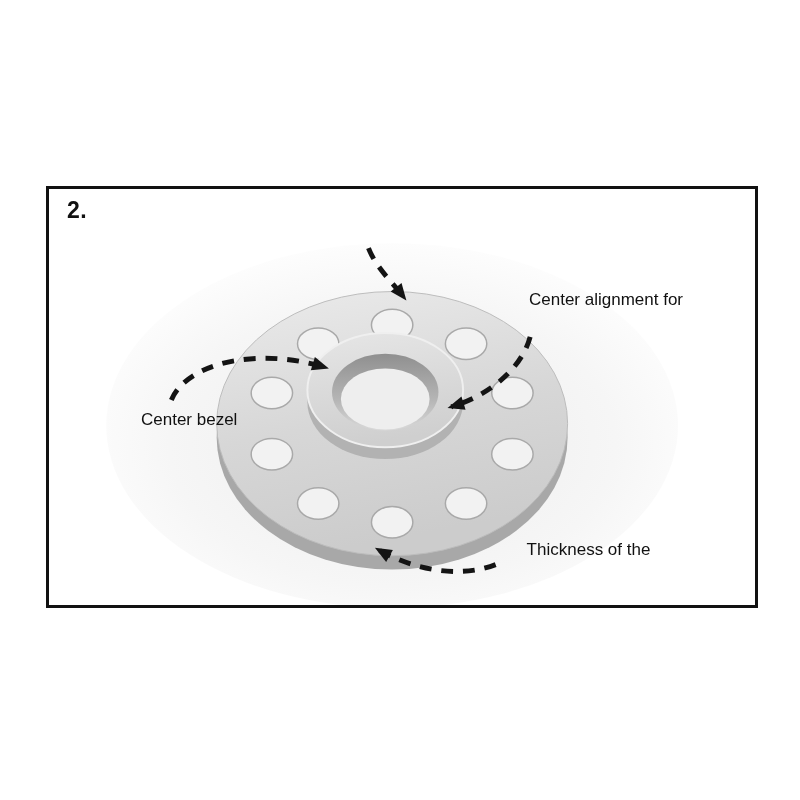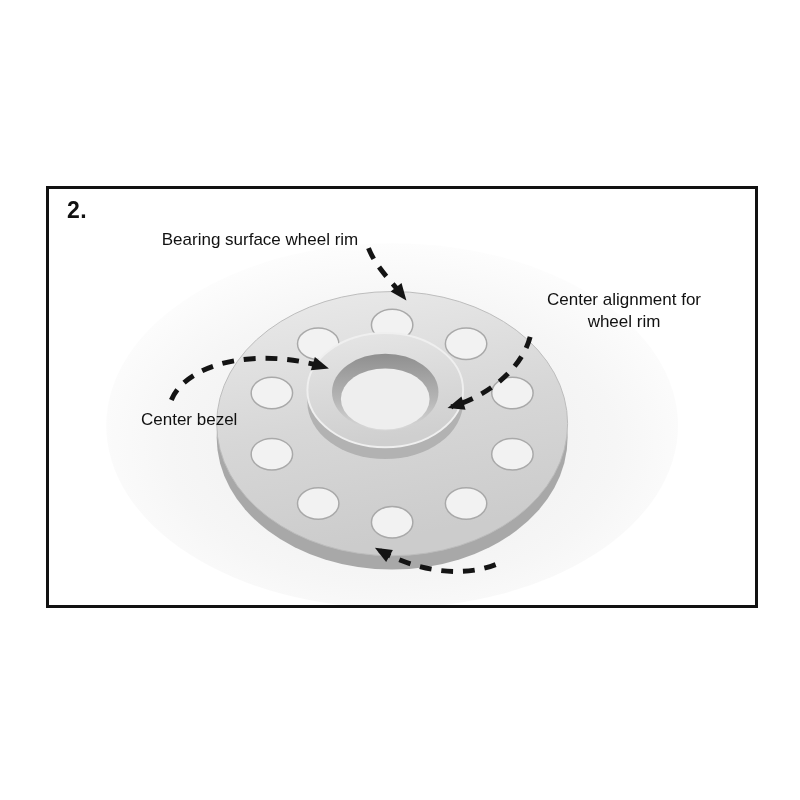--- a/index.html
+++ b/index.html
@@ -43,21 +43,21 @@
   }
   .label {
     position: absolute;
     color: #111111;
     font-size: 17px;
     line-height: 1.3;
     white-space: nowrap;
   }
   .label.center { text-align: center; white-space: normal; }
   .label-bearing   { left: 86px;  top: 40px;  width: 250px; text-align: center; }
-  .label-center    { left: 470px; top: 100px; width: 210px; }
+  .label-center    { left: 452px; top: 100px; width: 210px; }
   .label-outer     { left: 92px;  top: 220px; }
   .label-thickness { left: 452px; top: 350px; width: 175px; }
 </style>
 </head>
 <body>
 
 <div class="page">
 
   <div class="frame">
 
@@ -115,30 +115,27 @@
       <g fill="none" stroke="#141414" stroke-width="5" stroke-dasharray="12 10">
         <path d="M322,60 C330,80 344,92 358,110" marker-end="url(#ah)"></path>
         <path d="M486,150 C478,180 448,208 406,221" marker-end="url(#ah)"></path>
         <path d="M122,214 C138,176 210,160 278,181" marker-end="url(#ah)"></path>
         <path d="M451,381 C412,396 366,385 332,366" marker-end="url(#ah)"></path>
       </g>
     </svg>
 
     <div class="step-number">2.</div>
 
-    <div class="label label-bearing">
-      <span>Bearing surface wheel rim</span>
-    </div>
 
     <div class="label center label-center">
       <div>Center alignment for</div>
-      <div>wheel rim</div>
     </div>
 
     <div class="label label-outer">
       <span>Center bezel</span>
     </div>
 
     <div class="label center label-thickness">
+      <div>Thickness of the</div>
     </div>
 
   </div>
 </div>
 
 </body></html>

